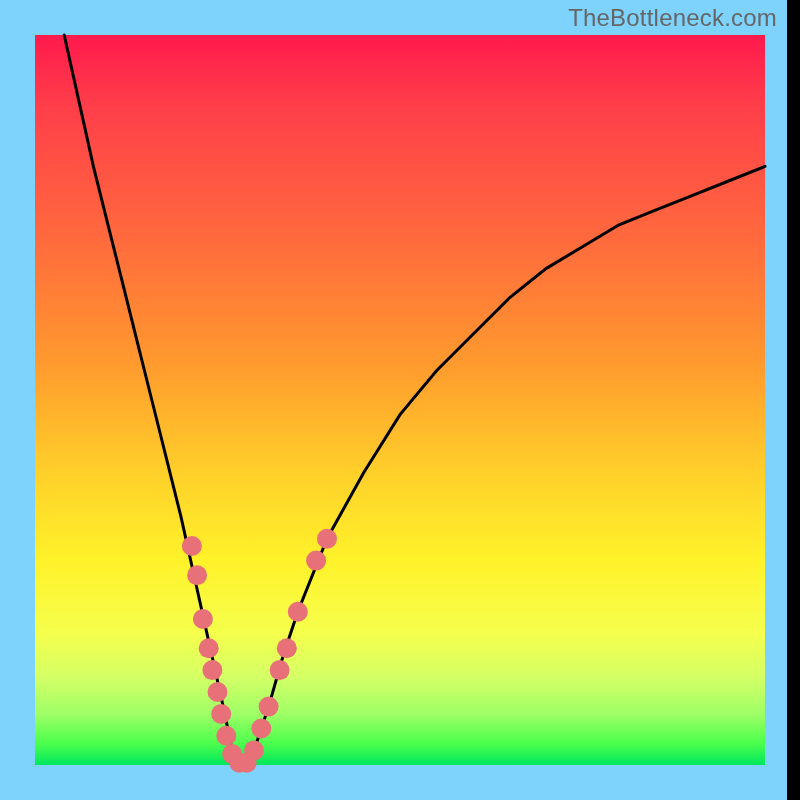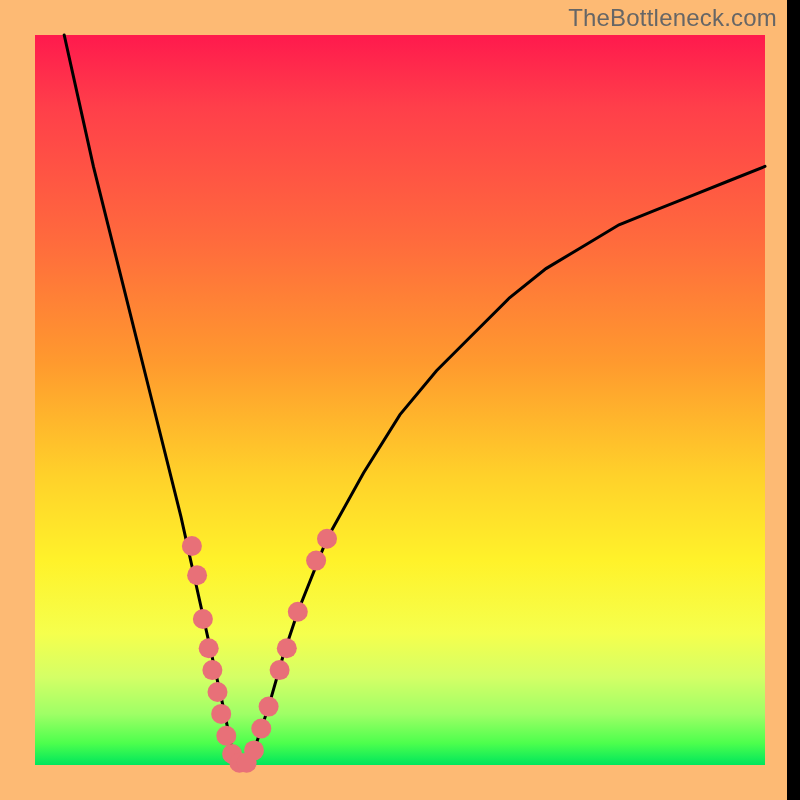--- a/index.html
+++ b/index.html
@@ -10,21 +10,21 @@
     overflow: hidden;
     background: #000;
     font-family: Arial, Helvetica, sans-serif;
   }
   .frame {
     position: absolute;
     top: 0;
     left: 0;
     width: 787px;
     height: 800px;
-    background: #fdba74;
+    background: #7dd3fc;
   }
   .plot-area {
     position: absolute;
     top: 35px;
     left: 35px;
     width: 730px;
     height: 730px;
     
     background: linear-gradient(
       to bottom,

